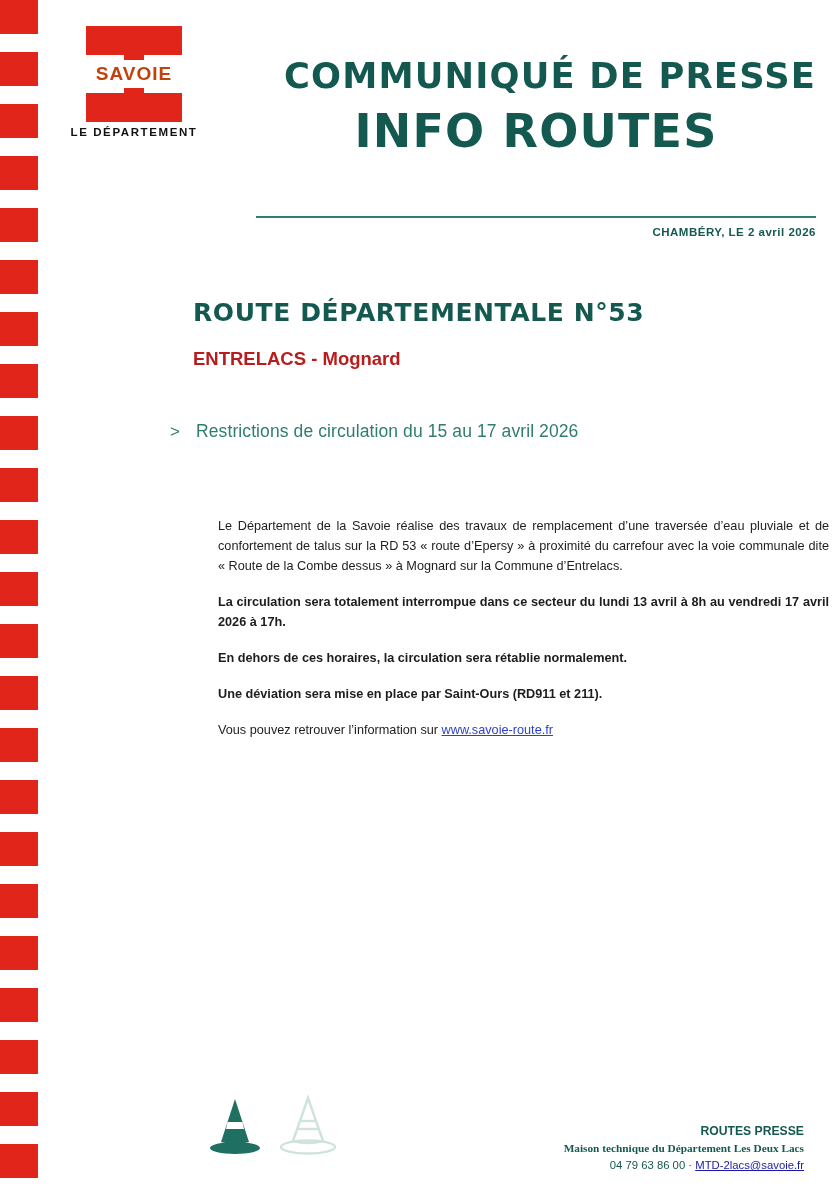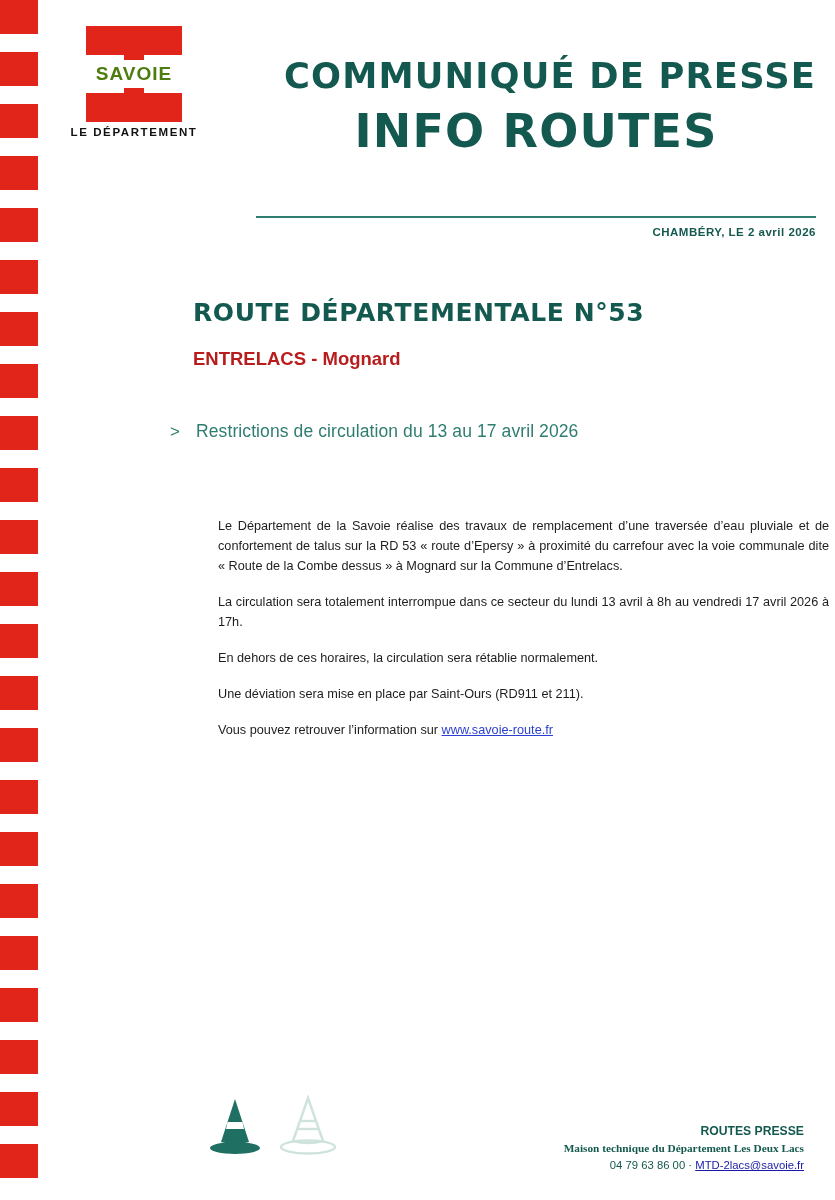--- a/index.html
+++ b/index.html
@@ -89,21 +89,21 @@
     height: 24px;
     background: #e1251b;
   }
   .logo-cross .label {
     position: absolute;
     left: 0;
     top: 34px;
     width: 96px;
     height: 28px;
     background: #ffffff;
-    color: #4d7c0f;
+    color: #c2410c;
     font-weight: bold;
     font-size: 19px;
     letter-spacing: 1px;
     line-height: 28px;
     text-align: center;
     z-index: 3;
   }
   .logo-sub {
     font-size: 11.5px;
     font-weight: bold;
@@ -201,21 +201,21 @@
     left: 193px;
     top: 516px;
     width: 611px;
     font-size: 12.7px;
     line-height: 1.58;
     color: #1d1d1b;
     text-align: justify;
     margin-left: 25px;
   }
   .content p { margin: 0 0 16px 0; }
-  .content p.strong { font-weight: normal; }
+  .content p.strong { font-weight: bold; }
   .content a {
     color: #2a3fcf;
     text-decoration: underline;
   }
 
   
   .cones {
     position: absolute;
     left: 205px;
     top: 1093px;
@@ -313,21 +313,21 @@
 
   <div class="rule"></div>
   <div class="dateline">CHAMBÉRY, LE 2 avril 2026</div>
 </div>
 
 <div class="road-title">ROUTE DÉPARTEMENTALE N°53</div>
 <div class="road-sub">ENTRELACS - Mognard</div>
 
 <div class="bullet-row">
   <span class="chevmark">&gt;</span>
-  <span class="btxt">Restrictions de circulation du 13 au 17 avril 2026</span>
+  <span class="btxt">Restrictions de circulation du 15 au 17 avril 2026</span>
 </div>
 
 <div class="content">
   <p>Le Département de la Savoie réalise des travaux de remplacement d’une traversée d’eau pluviale et de confortement de talus sur la RD 53 « route d’Epersy » à proximité du carrefour avec la voie communale dite « Route de la Combe dessus » à Mognard sur la Commune d’Entrelacs.</p>
   <p class="strong">La circulation sera totalement interrompue dans ce secteur du lundi 13 avril à 8h au vendredi 17 avril 2026 à 17h.</p>
   <p class="strong">En dehors de ces horaires, la circulation sera rétablie normalement.</p>
   <p class="strong">Une déviation sera mise en place par Saint-Ours (RD911 et 211).</p>
   <p><span>Vous pouvez retrouver l’information sur </span><a href="#">www.savoie-route.fr</a></p>
 </div>
 

